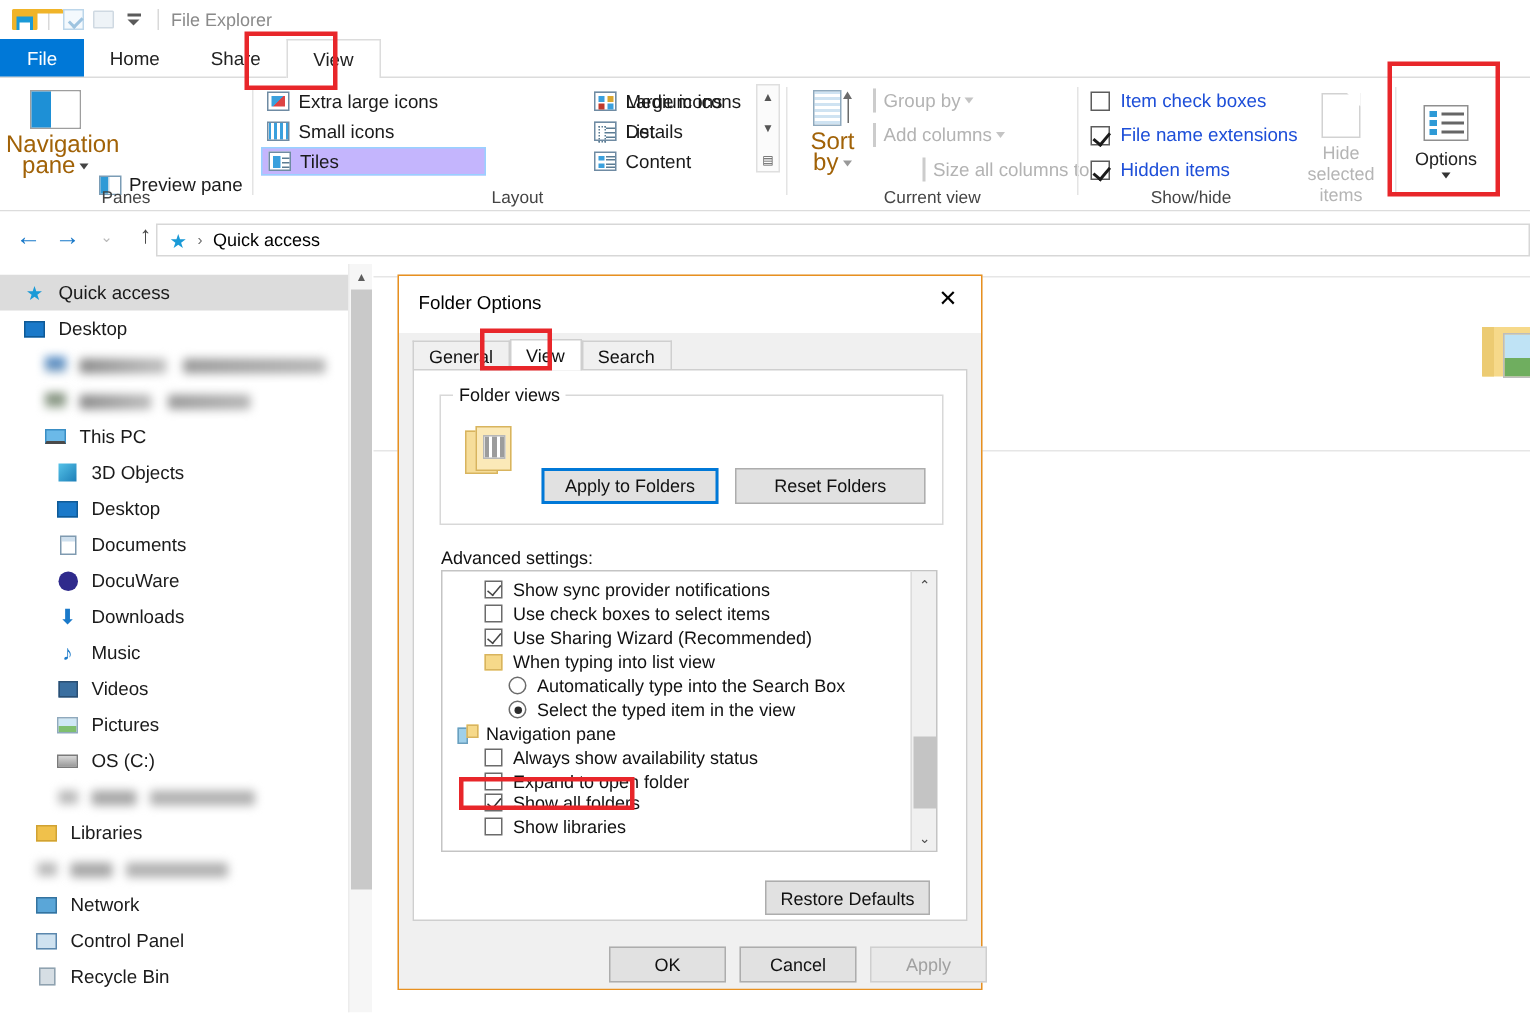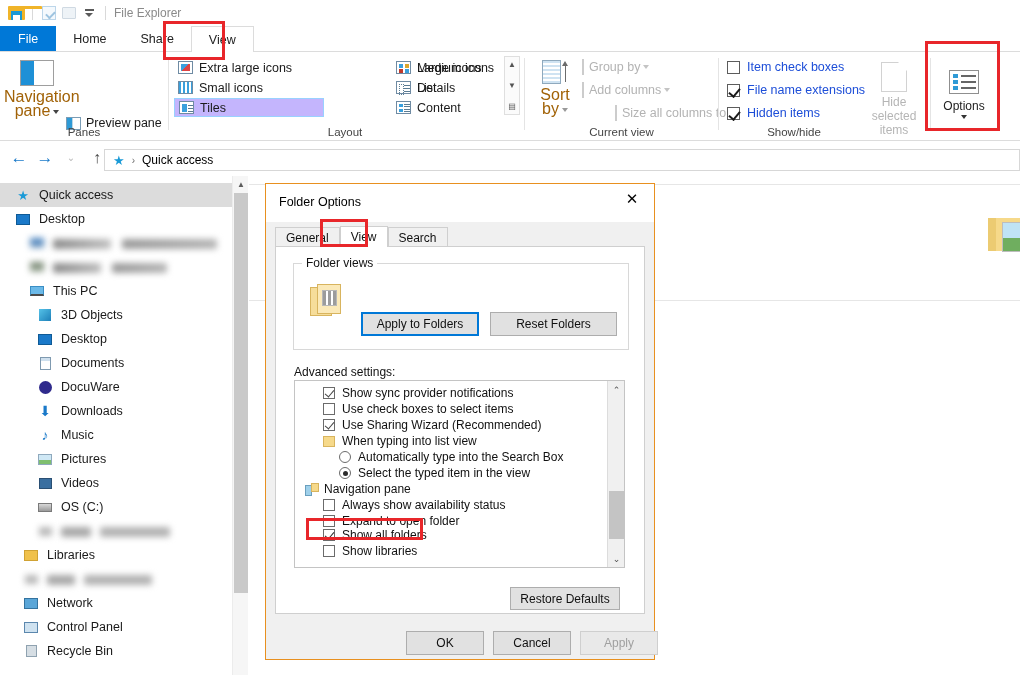--- a/index.html
+++ b/index.html
@@ -481,29 +481,29 @@
     <span>Downloads</span>
   </div>
   <div class="navrow" style="padding-left:36px;">
     <span class="nic">
         <span style="color:#1a79c9;font-size:14px;line-height:12px;">♪</span>
       </span>
     <span>Music</span>
   </div>
   <div class="navrow" style="padding-left:36px;">
     <span class="nic">
+        <span style="display:inline-block;width:13px;height:11px;background:#3a6fa0;border:1px solid #2a4f73;"></span>
+      </span>
+    <span>Videos</span>
+  </div>
+  <div class="navrow" style="padding-left:36px;">
+    <span class="nic">
         <span style="display:inline-block;width:14px;height:11px;background:linear-gradient(to bottom,#cfe8f5 55%,#7fbf6f 55%);border:1px solid #8fa9bd;"></span>
       </span>
     <span>Pictures</span>
-  </div>
-  <div class="navrow" style="padding-left:36px;">
-    <span class="nic">
-        <span style="display:inline-block;width:13px;height:11px;background:#3a6fa0;border:1px solid #2a4f73;"></span>
-      </span>
-    <span>Videos</span>
   </div>
   <div class="navrow" style="padding-left:36px;">
     <span class="nic">
         <span style="display:inline-block;width:14px;height:9px;background:linear-gradient(to bottom,#d8d8d8,#9a9a9a);border:1px solid #7a7a7a;"></span>
       </span>
     <span>OS (C:)</span>
   </div>
   <div class="navrow" style="padding-left:36px;">
     <span class="nic blur">
         <span style="display:inline-block;width:13px;height:9px;background:#b9b9b9;"></span>

